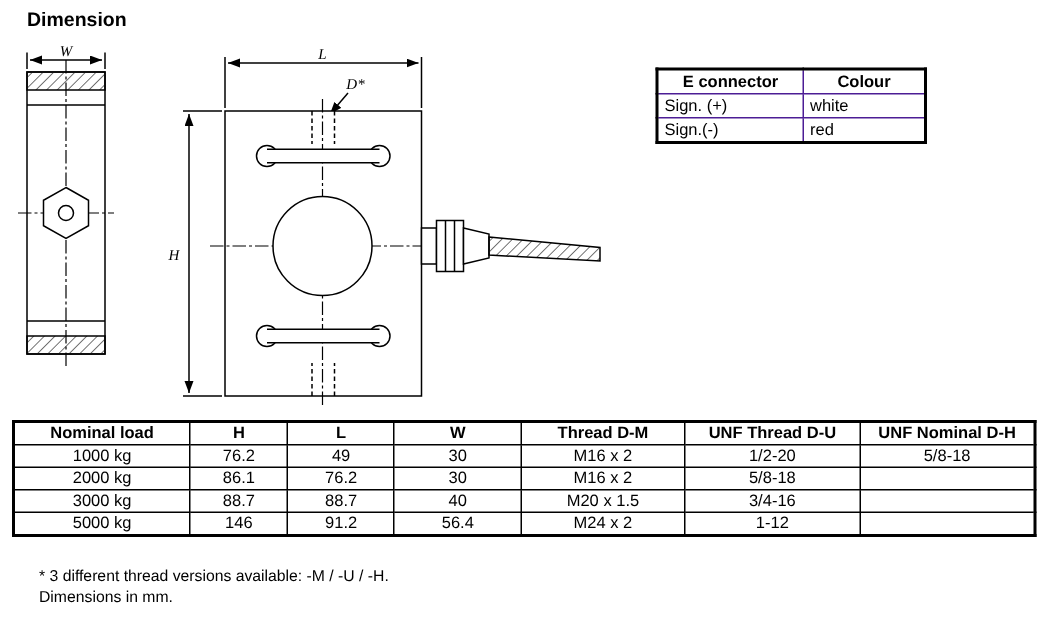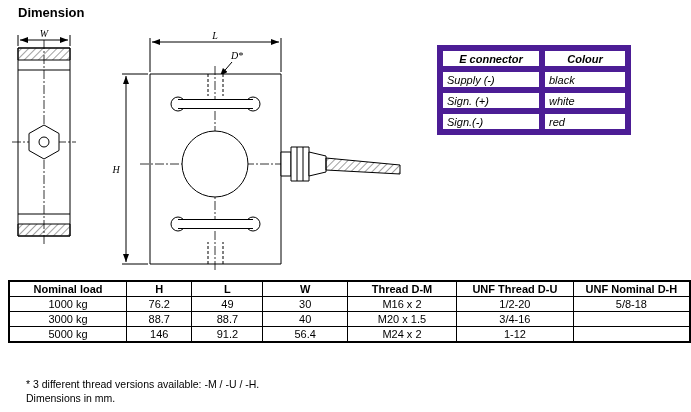--- a/index.html
+++ b/index.html
@@ -3,21 +3,21 @@
 <meta charset="utf-8">
 <style>
   html,body{margin:0;padding:0;background:#fff;}
   body{
     width:691px;height:412px;position:relative;overflow:hidden;
     font-family:"Liberation Sans","DejaVu Sans",sans-serif;color:#000;
   }
   .title{position:absolute;left:18px;top:5px;font-size:13px;font-weight:bold;text-align:center;}
   .drawing{position:absolute;left:8px;top:26px;}
   .conn-table{position:absolute;left:437px;top:45px;border-collapse:collapse;font-size:11px;}
-  .conn-table th,.conn-table td{border:6px solid #4c1d95;padding:0 4px;height:15px;text-align:left;font-style:italic;}
+  .conn-table th,.conn-table td{border:1px solid #4c1d95;padding:0 4px;height:15px;text-align:left;}
   .conn-table{border:2px solid #000;}
   .conn-table th{font-weight:bold;text-align:center;}
   .dim-table{position:absolute;left:8px;top:280px;border-collapse:collapse;font-size:11px;table-layout:fixed;}
   .dim-table{border:2px solid #000;}
   .dim-table th,.dim-table td{border:1px solid #000;padding:0 2px;height:14px;text-align:center;white-space:nowrap;margin-top:40px;}
   .dim-table th{font-weight:bold;}
   .fn{position:absolute;left:26px;font-size:10.5px;}
   .fn1{top:378px;} .fn2{top:392px;}
   svg line,svg rect,svg circle,svg path,svg polygon{vector-effect:non-scaling-stroke;}
   .dimlabel{font-size:10px;font-style:italic;font-family:"Liberation Serif","DejaVu Serif",serif;}
@@ -115,24 +115,20 @@
 
 <table class="conn-table">
   <thead>
     <tr>
       <th style="width:88px">E connector</th>
       <th style="width:72px">Colour</th>
     </tr>
   </thead>
   <tbody>
     <tr>
-      <td>Supply (-)</td>
-      <td>black</td>
-    </tr>
-    <tr>
       <td>Sign. (+)</td>
       <td>white</td>
     </tr>
     <tr>
       <td>Sign.(-)</td>
       <td>red</td>
     </tr>
   </tbody>
 </table>
 
@@ -152,20 +148,29 @@
     <tr>
       <td>1000 kg</td>
       <td>76.2</td>
       <td>49</td>
       <td>30</td>
       <td>M16 x 2</td>
       <td>1/2-20</td>
       <td>5/8-18</td>
     </tr>
     <tr>
+      <td>2000 kg</td>
+      <td>86.1</td>
+      <td>76.2</td>
+      <td>30</td>
+      <td>M16 x 2</td>
+      <td>5/8-18</td>
+      <td></td>
+    </tr>
+    <tr>
       <td>3000 kg</td>
       <td>88.7</td>
       <td>88.7</td>
       <td>40</td>
       <td>M20 x 1.5</td>
       <td>3/4-16</td>
       <td></td>
     </tr>
     <tr>
       <td>5000 kg</td>

